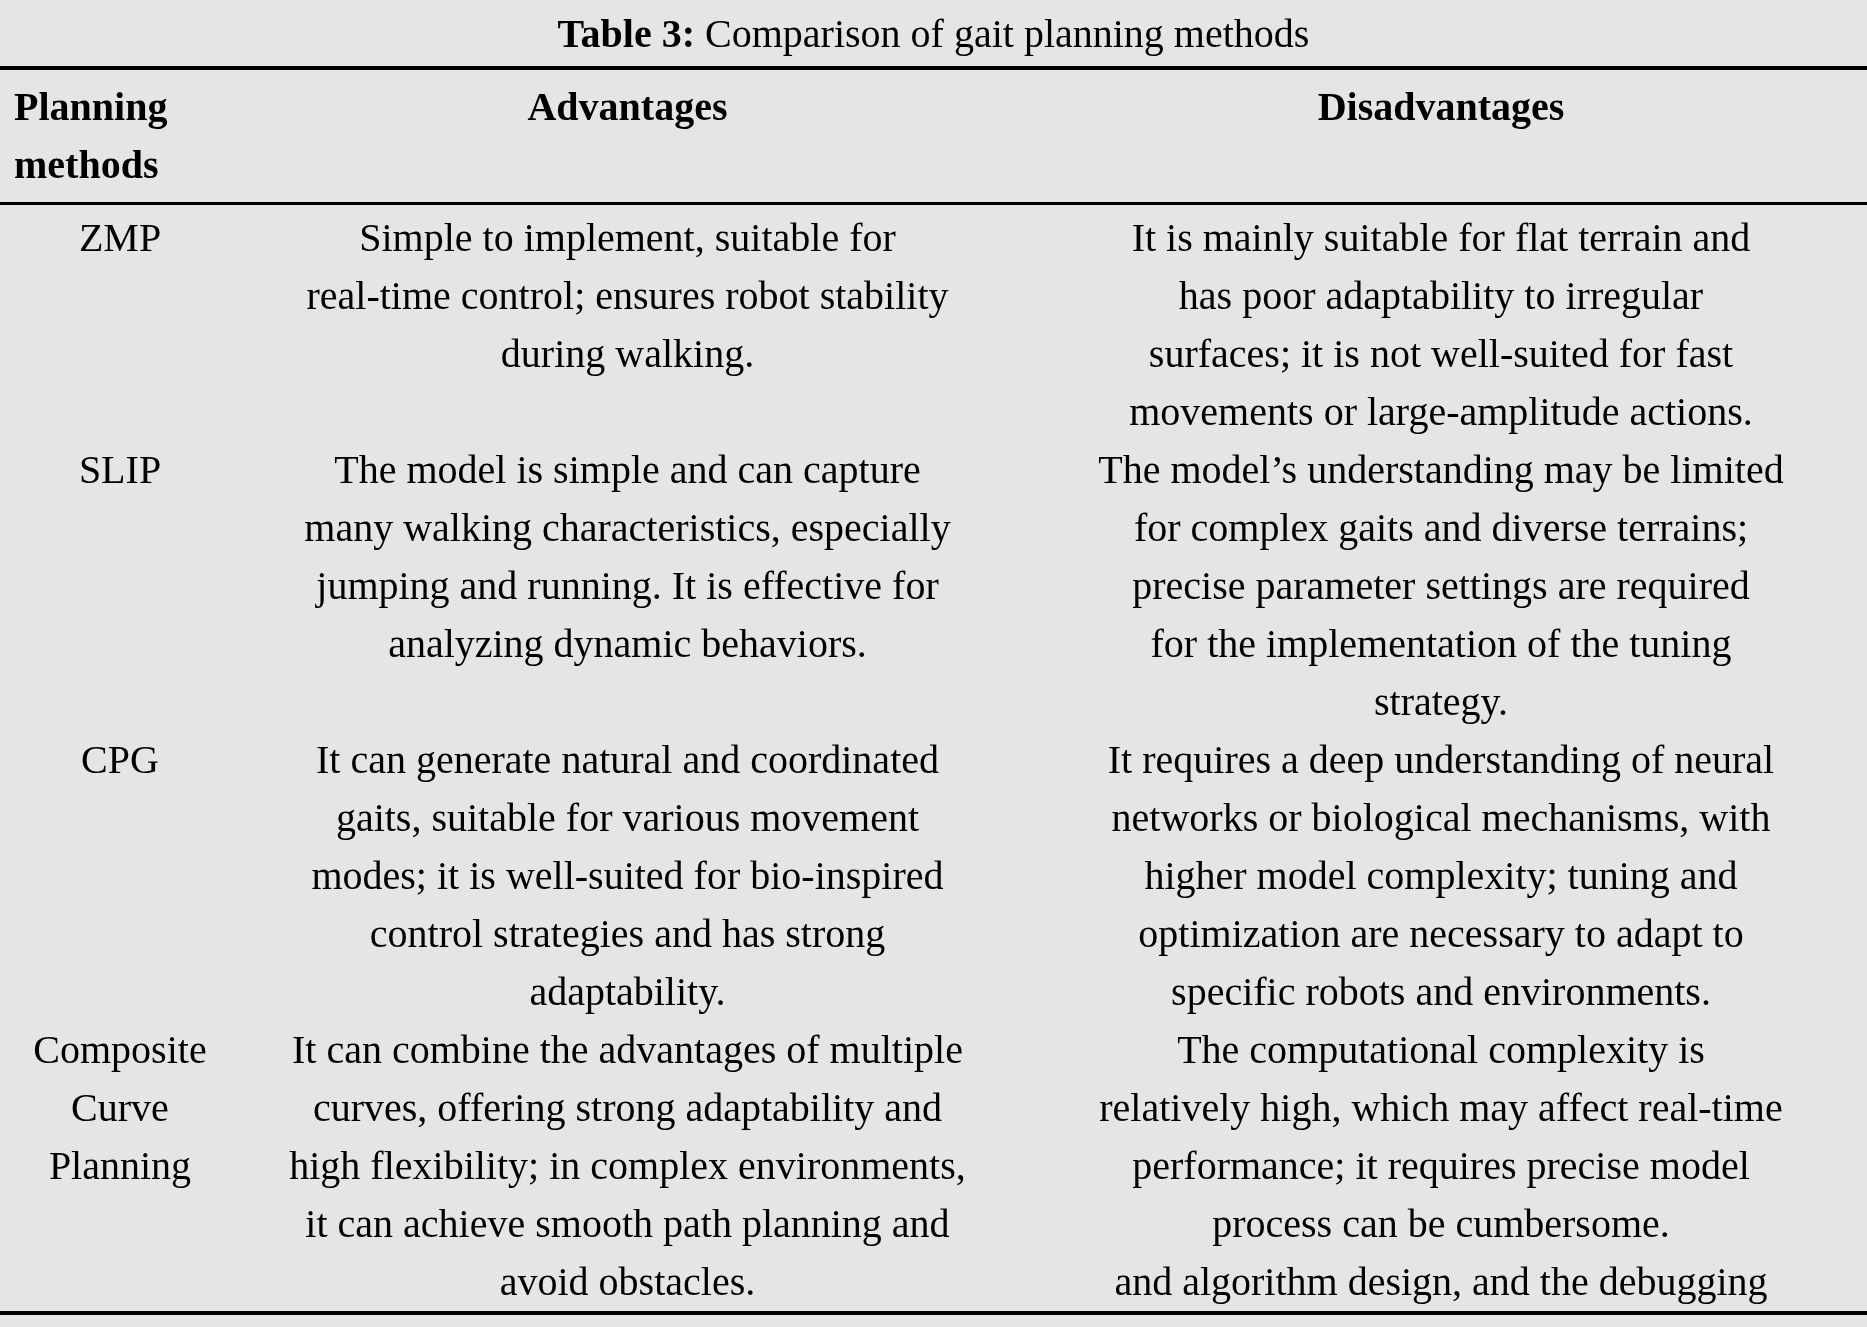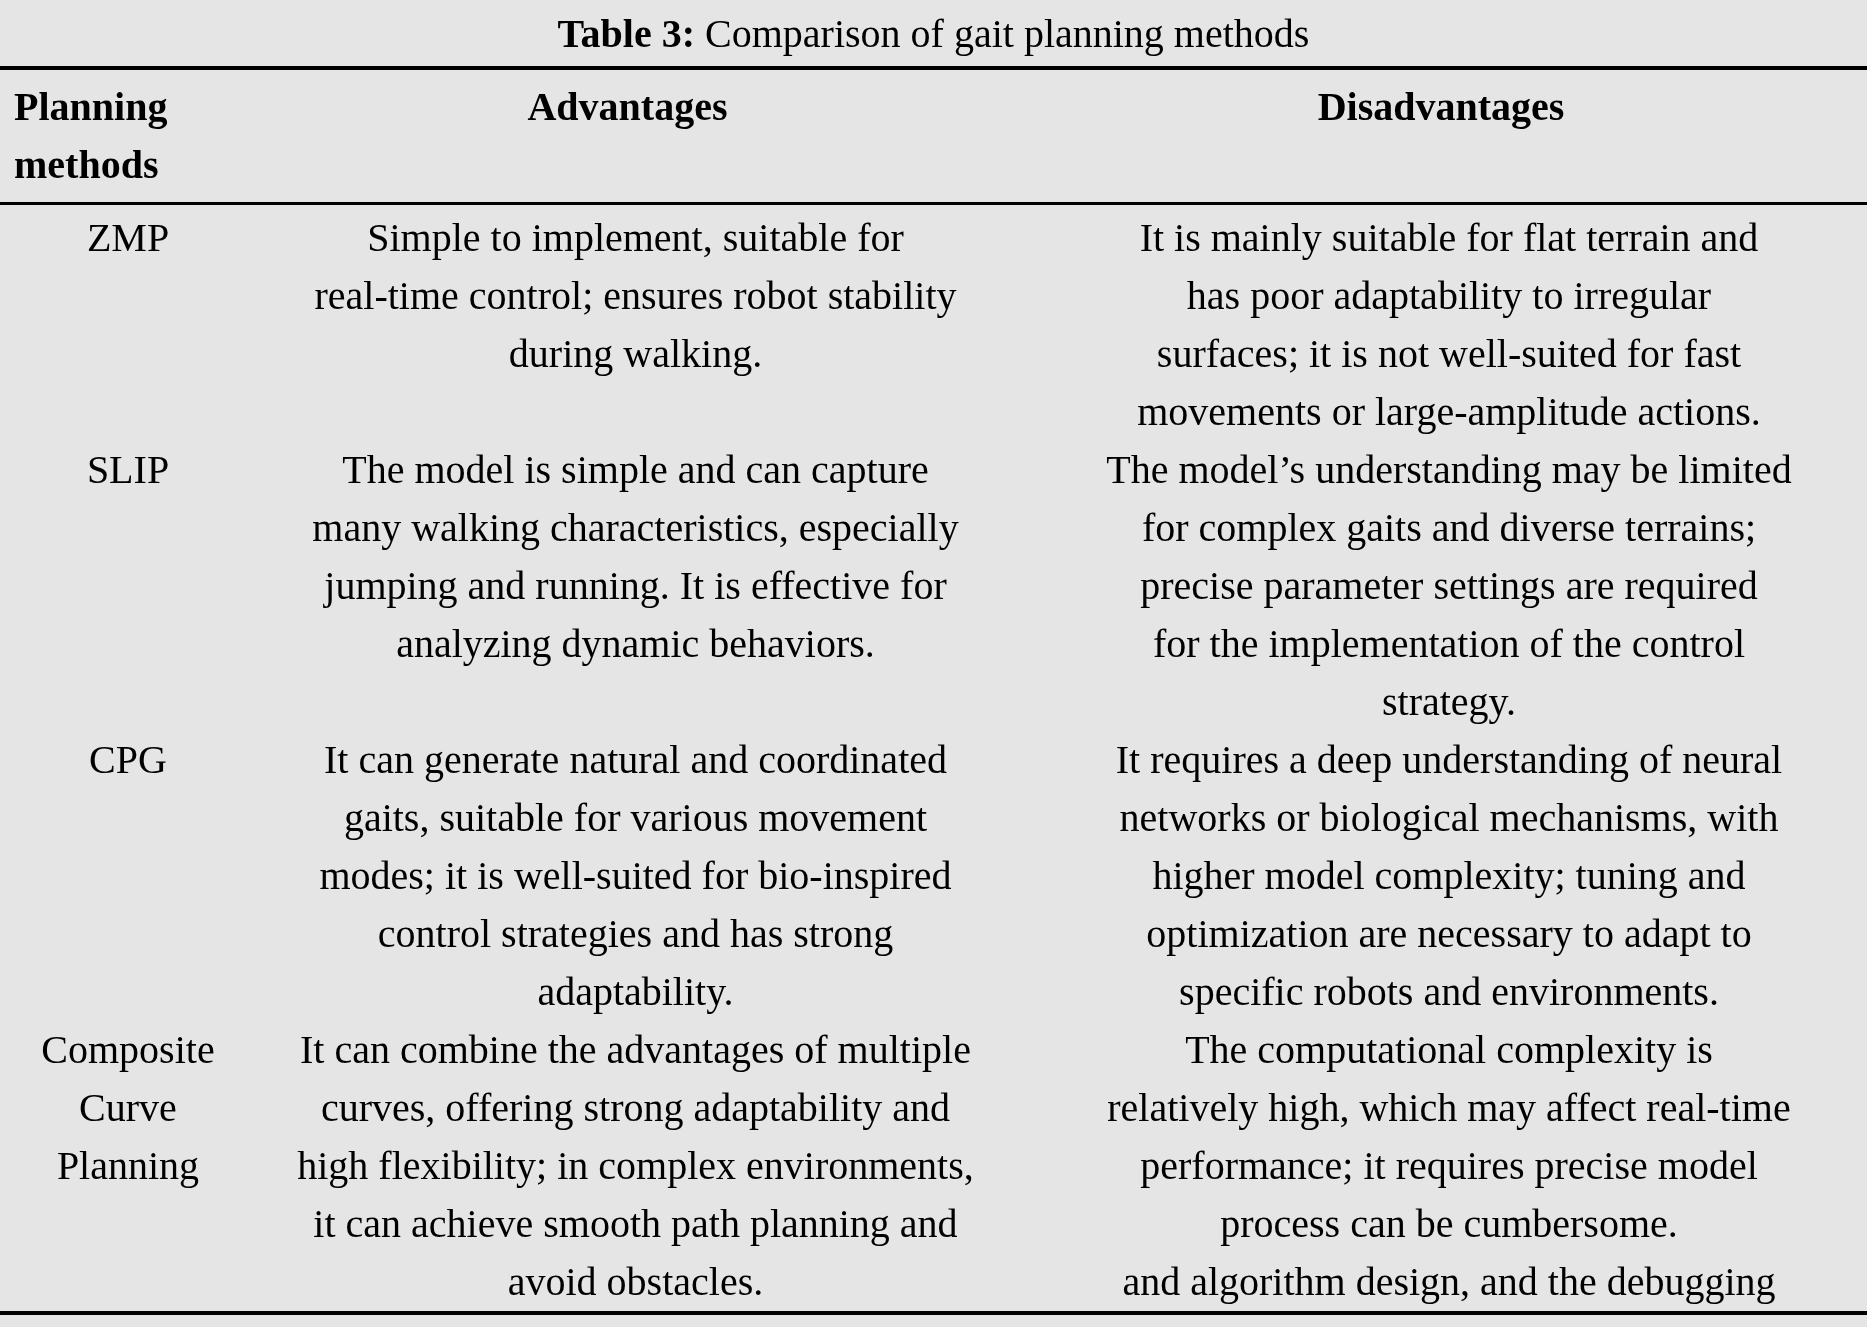--- a/index.html
+++ b/index.html
@@ -25,21 +25,21 @@
   .rule-mid    { height: 3px; }
   .rule-bottom { height: 4px; }
   .grid {
     display: grid;
     grid-template-columns: 240px 775px 852px;
   }
   .thead { height: 132px; box-sizing: border-box; padding-top: 8px; }
   .th { font-weight: bold; line-height: 58px; }
   .th-methods { text-align: left; padding-left: 14px; }
   .th-center  { text-align: center; }
-  .trow { box-sizing: border-box; margin-left: 8px; }
+  .trow { box-sizing: border-box; }
   .row-0 { height: 236px; padding-top: 4px; }
   .row-1, .row-2, .row-3 { height: 290px; }
   .cell { text-align: center; vertical-align: top; }
   .method { line-height: 58px; padding: 0 10px; }
   .line { line-height: 58px; white-space: nowrap; }
 </style>
 </head>
 <body>
 
 <div class="page">
@@ -80,21 +80,21 @@
     <div class="cell">
       <div class="line">The model is simple and can capture</div>
       <div class="line">many walking characteristics, especially</div>
       <div class="line">jumping and running. It is effective for</div>
       <div class="line">analyzing dynamic behaviors.</div>
     </div>
     <div class="cell">
       <div class="line">The model’s understanding may be limited</div>
       <div class="line">for complex gaits and diverse terrains;</div>
       <div class="line">precise parameter settings are required</div>
-      <div class="line">for the implementation of the control</div>
+      <div class="line">for the implementation of the tuning</div>
       <div class="line">strategy.</div>
     </div>
   </div>
 
   <div class="grid trow row-2">
     <div class="cell">
       <div class="method">CPG</div>
     </div>
     <div class="cell">
       <div class="line">It can generate natural and coordinated</div>

